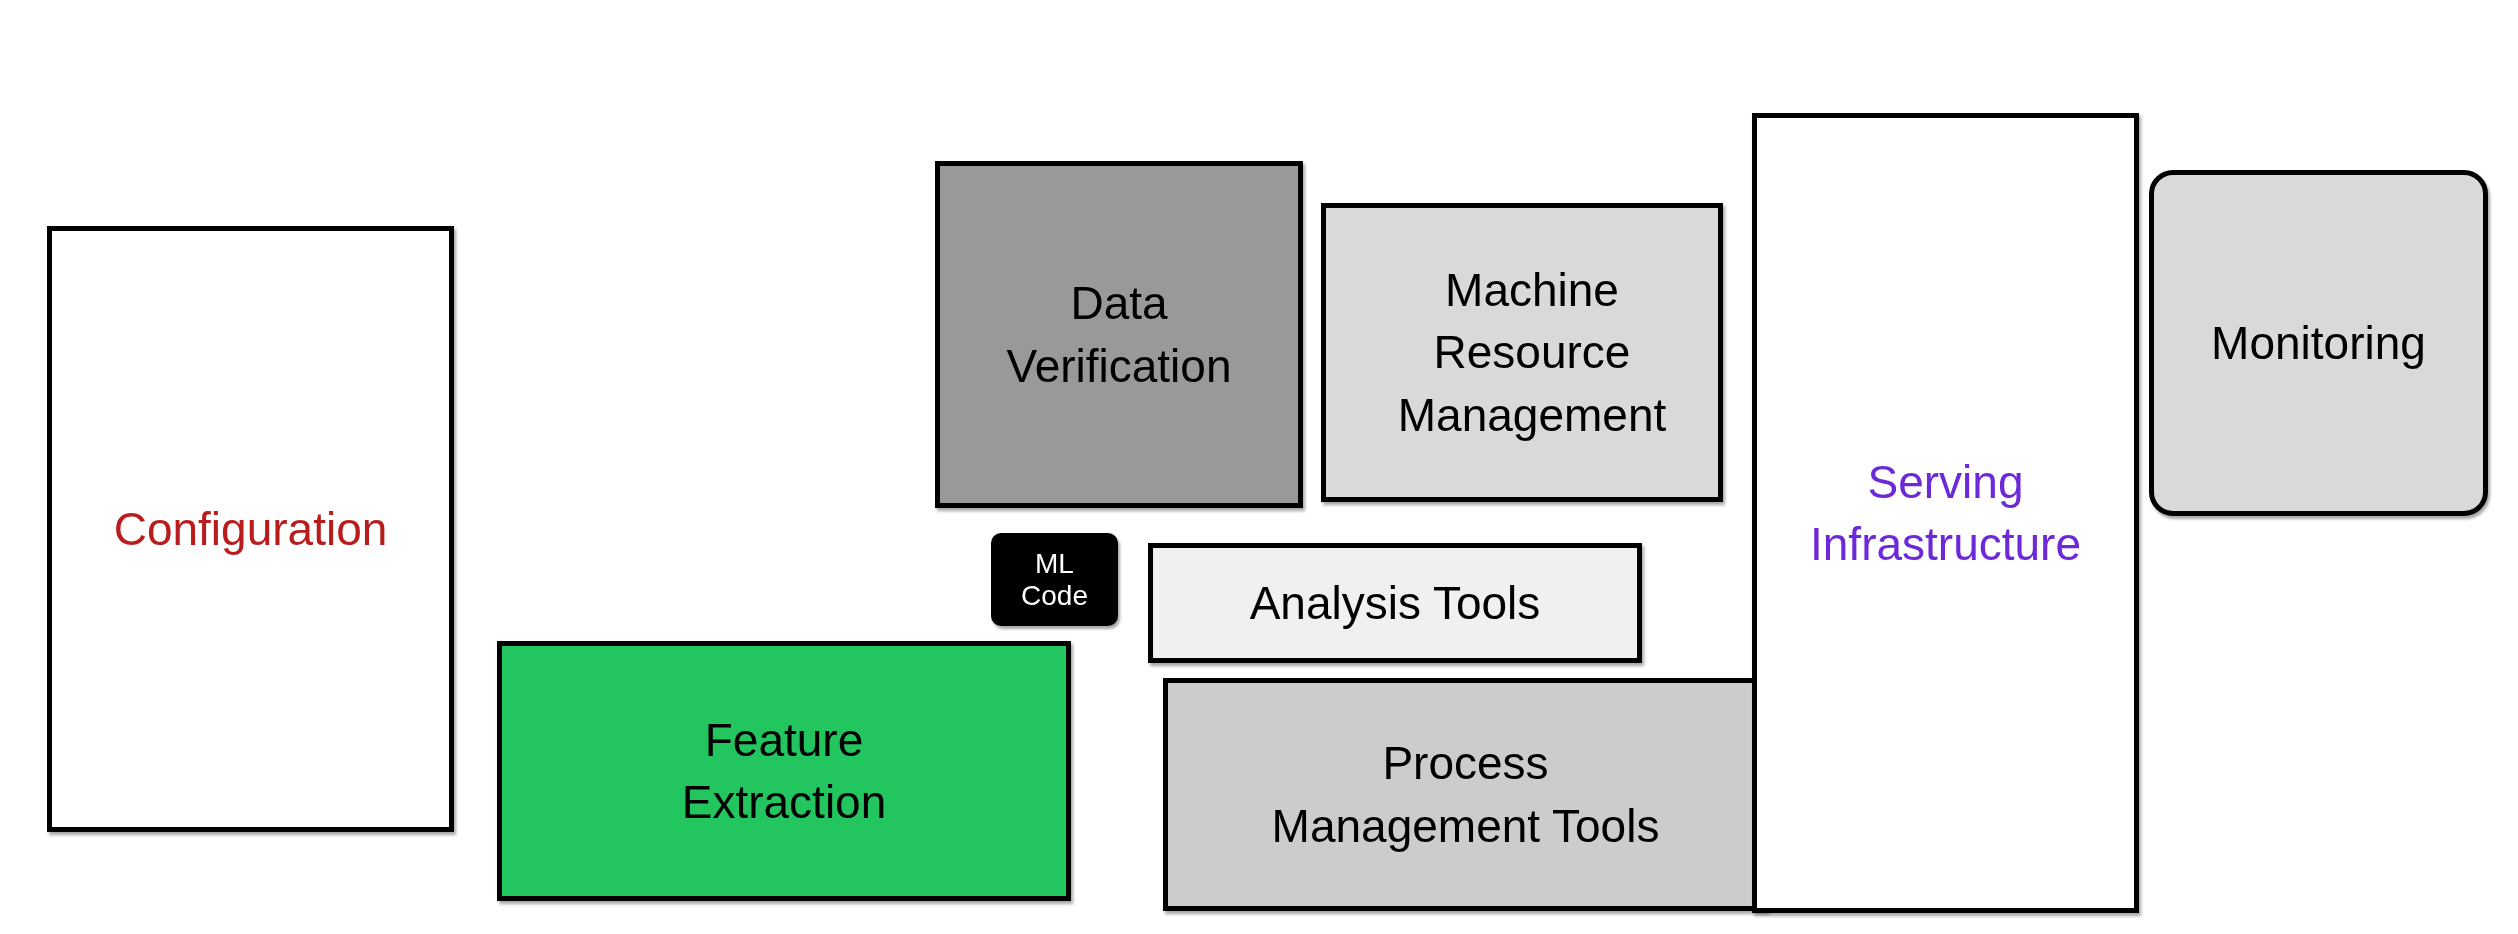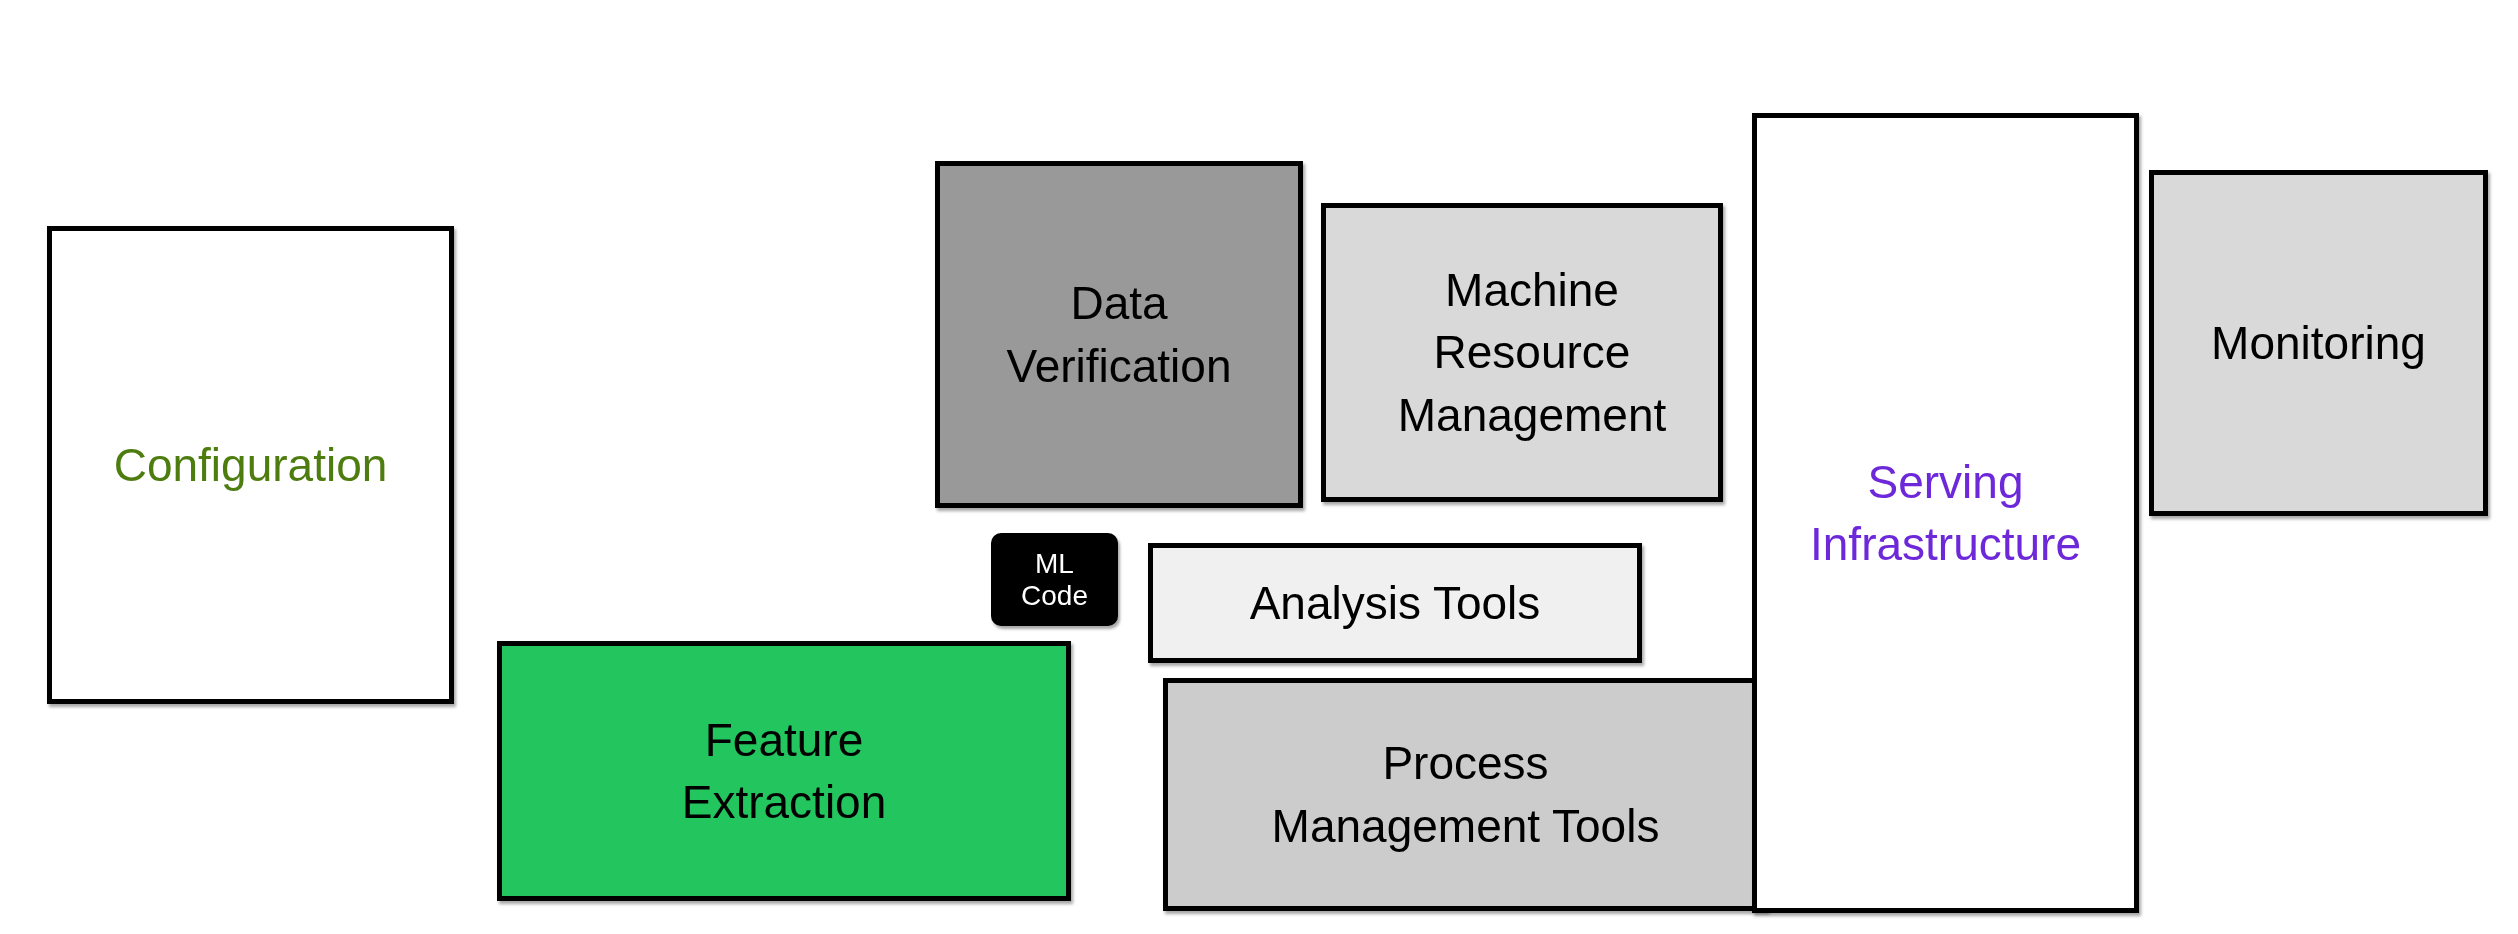--- a/index.html
+++ b/index.html
@@ -39,21 +39,21 @@
     font-size: 28px;
     line-height: 1.12;
     box-shadow: 2px 3px 3px rgba(0, 0, 0, 0.35);
   }
 </style>
 </head>
 <body>
 
 <div class="canvas">
 
-  <div class="box" style="background-color: rgb(255, 255, 255); color: #4d7c0f; left: 47px; top: 226px; width: 407px; height: 478px; align-items: center;">
+  <div class="box" style="background-color: rgb(255, 255, 255); color: #b91c1c; left: 47px; top: 226px; width: 407px; height: 606px; align-items: center;">
     <span class="label">Configuration</span>
   </div>
 
 
   <div class="box" style="background-color: rgb(153, 153, 153); color: rgb(0, 0, 0); left: 935px; top: 161px; width: 368px; height: 347px;">
     <span class="label">Data
 Verification</span>
   </div>
 
   <div class="box" style="background-color: rgb(217, 217, 217); color: rgb(0, 0, 0); left: 1321px; top: 203px; width: 402px; height: 299px; padding-left: 20px;">
@@ -79,17 +79,17 @@
   <div class="box" style="background-color: rgb(204, 204, 204); color: rgb(0, 0, 0); left: 1163px; top: 678px; width: 605px; height: 233px;">
     <span class="label">Process
 Management Tools</span>
   </div>
 
   <div class="box" style="background-color: rgb(255, 255, 255); color: #6d28d9; left: 1752px; top: 113px; width: 387px; height: 800px;">
     <span class="label">Serving
 Infrastructure</span>
   </div>
 
-  <div class="box" style="background-color: rgb(217, 217, 217); color: rgb(0, 0, 0); left: 2149px; top: 170px; width: 339px; height: 346px;">
+  <div class="box" style="background-color: rgb(217, 217, 217); color: rgb(0, 0, 0); left: 2149px; top: 170px; width: 339px; height: 346px; border-radius: 24px;">
     <span class="label">Monitoring</span>
   </div>
 
 </div>
 
 </body></html>

